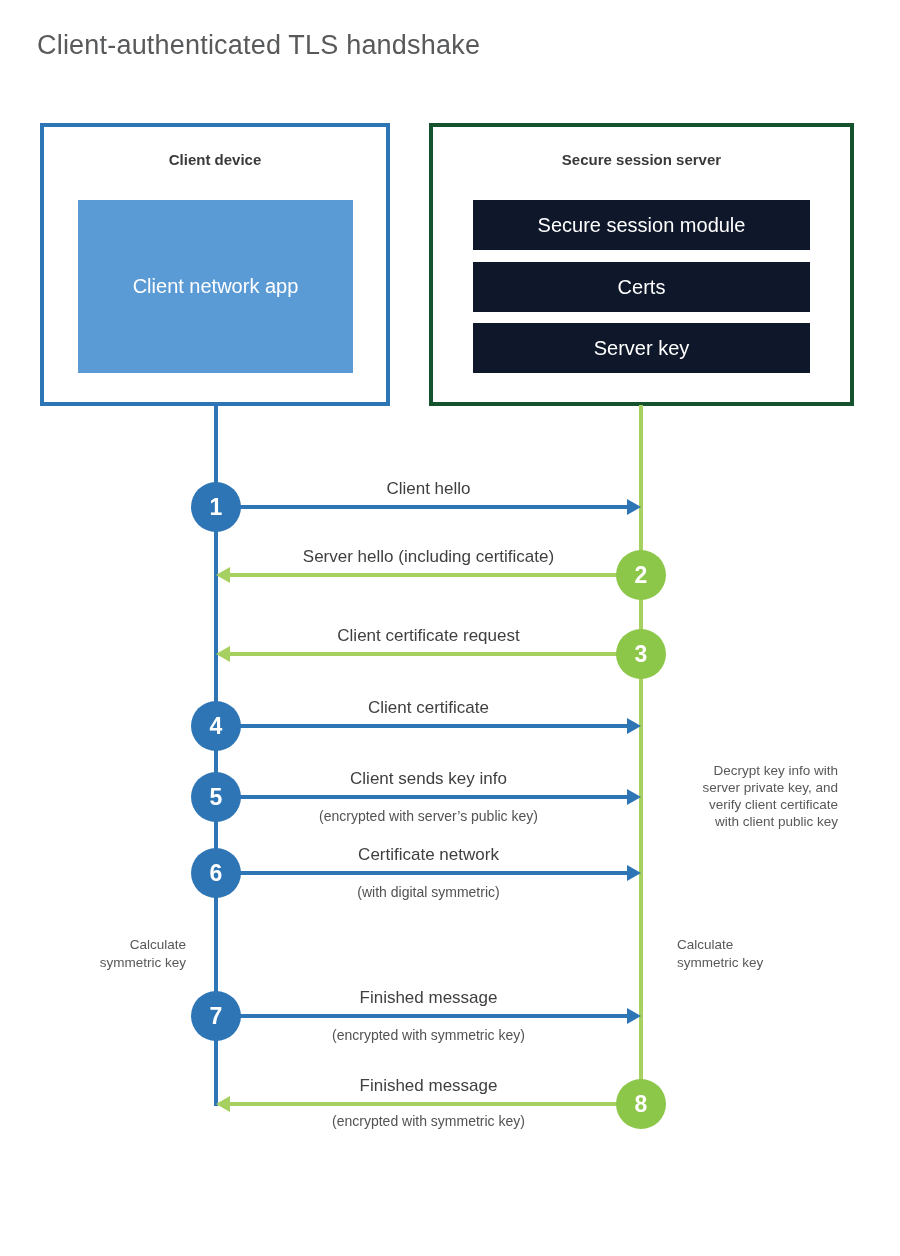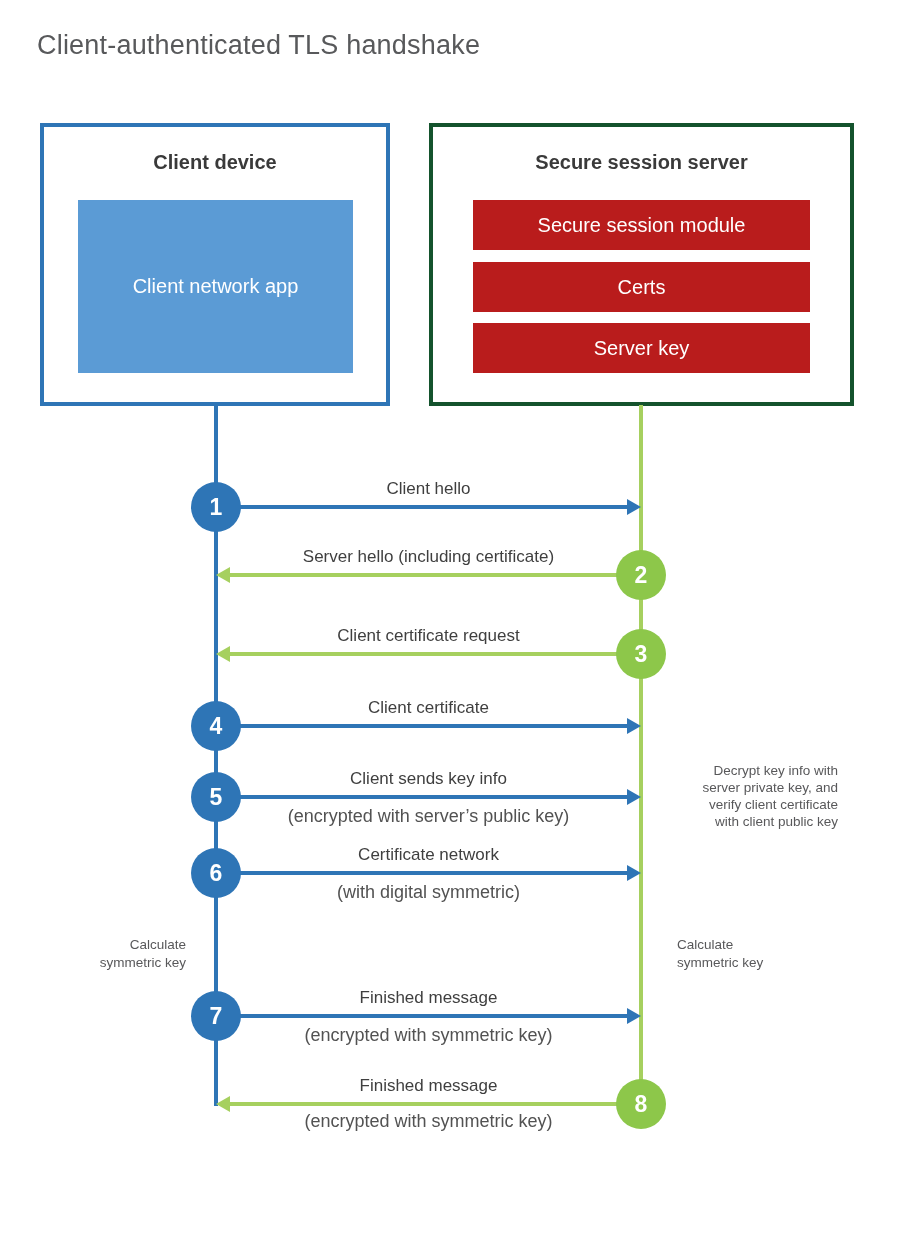--- a/index.html
+++ b/index.html
@@ -13,42 +13,42 @@
   .page-title{
     position:absolute;left:37px;top:30px;
     font-size:27px;font-weight:300;color:#58595b;letter-spacing:0.2px;
   }
   
   .actor-box{position:absolute;top:123px;height:283px;background:#fff;box-sizing:border-box;}
   .client-box{left:40px;width:350px;border:4px solid #2e75b6;}
   .server-box{left:429px;width:425px;border:4px solid #14532d;}
   .actor-title{
     position:absolute;left:0;top:24px;width:100%;text-align:center;
-    font-size:20px;font-weight:bold;color:#3a3a3a;
+    font-size:15px;font-weight:bold;color:#3a3a3a;
   }
   .inner-rect{
     position:absolute;display:flex;align-items:center;justify-content:center;
     color:#ffffff;font-size:20px;text-align:center;
   }
   .client-app{left:34px;top:73px;width:275px;height:173px;background:#5b9bd5;}
   .client-app span{display:block;max-width:180px;line-height:27px;}
-  .server-bar{left:40px;width:337px;height:50px;background:#b91c1c;}
+  .server-bar{left:40px;width:337px;height:50px;background:#0f172a;}
   .bar-1{top:73px;} .bar-2{top:135px;} .bar-3{top:196px;}
   
   .lifeline{position:absolute;width:4px;}
   .lifeline.blue{background:#2e75b6;}
   .lifeline.green{background:#a6d05f;}
   
   .step-label{
     position:absolute;left:216px;width:425px;text-align:center;
     font-size:17px;color:#3f3f3f;line-height:22px;
   }
   .step-sub{
     position:absolute;left:216px;width:425px;text-align:center;
-    font-size:18px;color:#525252;line-height:18px;
+    font-size:14px;color:#525252;line-height:18px;
   }
   .arrow-line{position:absolute;height:4px;}
   .arrow-line.blue{background:#2e75b6;}
   .arrow-line.green{background:#a6d05f;}
   .arrow-head{position:absolute;width:0;height:0;border-top:8px solid transparent;border-bottom:8px solid transparent;}
   .head-right{border-left:14px solid #2e75b6;}
   .head-left{border-right:14px solid #a6d05f;}
   .circle{
     position:absolute;width:50px;height:50px;border-radius:50%;
     display:flex;align-items:center;justify-content:center;

